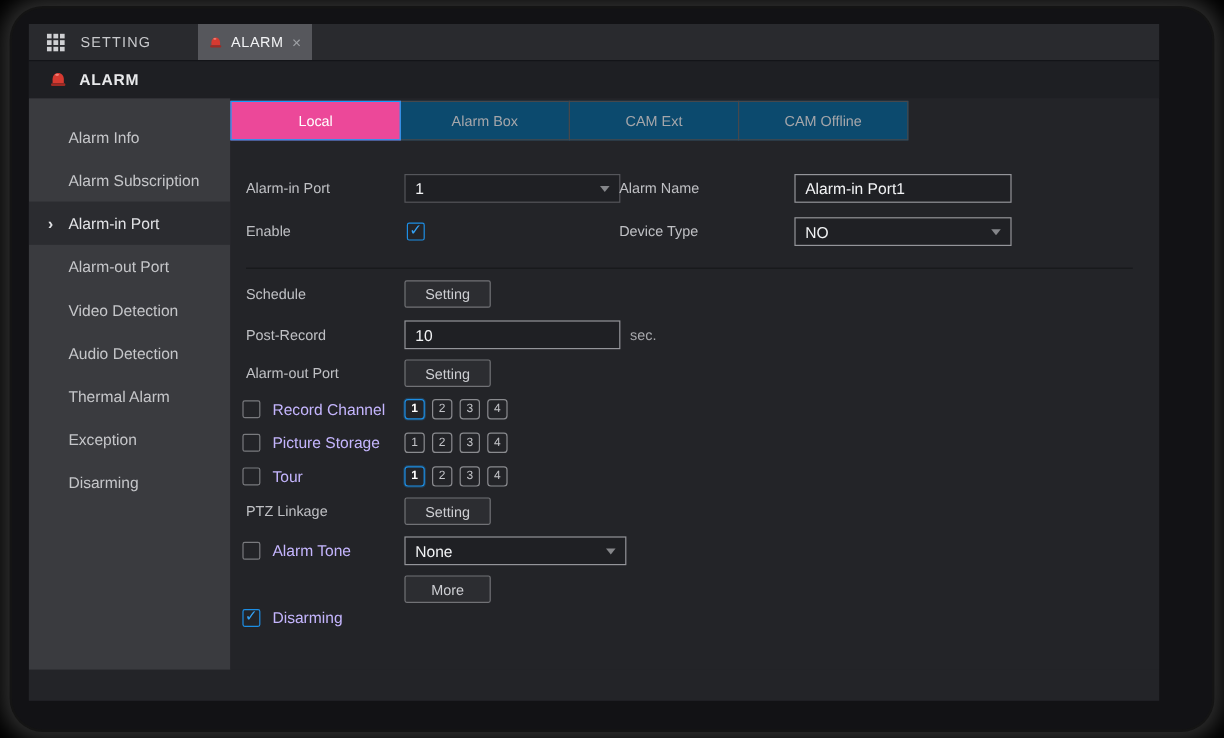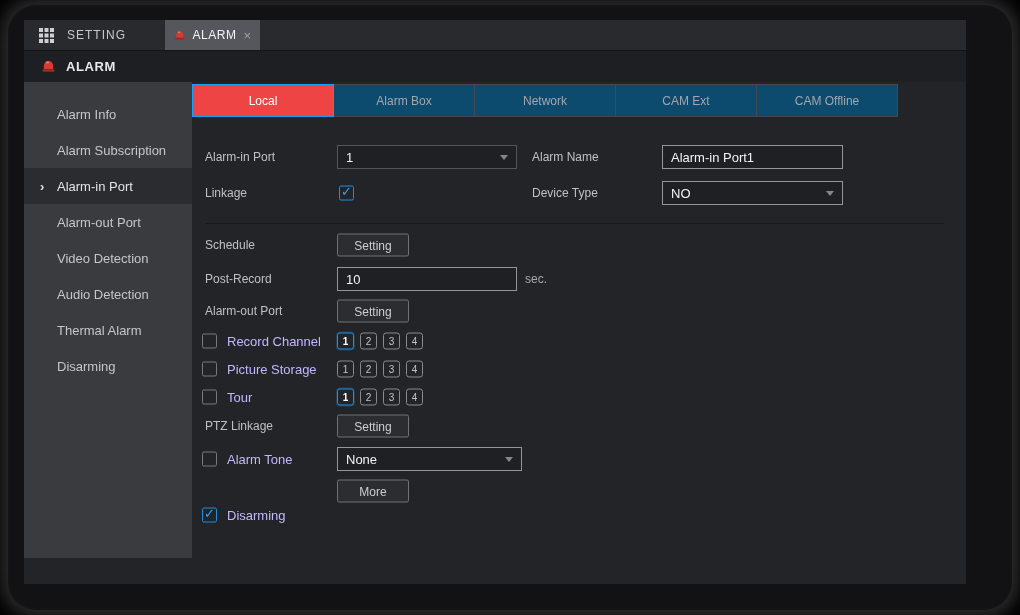--- a/index.html
+++ b/index.html
@@ -33,26 +33,26 @@
   .side-item.selected{background:#2b2c30;color:#e2e3e6;}
   .side-item.selected .chev{display:block;}
 
   .main{position:relative;flex:1;background:#232428;}
 
   
   .tabs{position:absolute;left:0;top:2px;display:flex;height:33px;}
   .tab{width:142px;height:33px;box-sizing:border-box;border:1px solid #47484c;margin-left:-1px;
        background:#0c4a6e;color:#a5a6aa;font-size:12px;display:flex;align-items:center;justify-content:center;}
   .tab:first-child{margin-left:0;}
-  .tab.active{background:#ef4444;border-color:#11a0fb;color:#fff;z-index:2;}
+  .tab.active{background:#ec4899;border-color:#11a0fb;color:#fff;z-index:2;}
 
   
   .frow{position:absolute;left:0;right:0;height:24px;}
   .flabel{position:absolute;left:13px;top:50%;transform:translateY(-50%);font-size:12px;color:#bfc0c4;white-space:nowrap;}
-  .flabel2{left:340px;}
+  .flabel2{left:324px;}
   .unit{position:absolute;left:333px;top:50%;transform:translateY(-50%);font-size:12px;color:#a8a9ad;}
   .dd,.ti{position:absolute;top:50%;transform:translateY(-50%);height:24px;box-sizing:border-box;
           background:#1f2024;border:1px solid #55565b;color:#f2f3f5;font-size:13px;}
   .dd{padding:0 24px 0 8px;display:flex;align-items:center;}
   .bright{border-color:#94959a;}
   .caret{position:absolute;right:8px;top:50%;margin-top:-2px;width:0;height:0;
          border-left:4px solid transparent;border-right:4px solid transparent;border-top:5px solid #85868a;}
   .ti{padding:10px 8px;font-family:"Liberation Sans","DejaVu Sans",sans-serif;outline:none;}
   .btn{position:absolute;top:50%;transform:translateY(-50%);left:145px;width:72px;height:23px;
        box-sizing:border-box;border:1px solid #717276;border-radius:2px;background:#2c2d31;
@@ -140,56 +140,57 @@
       <div class="side-item">
 
         <span>Audio Detection</span>
             </div>
       <div class="side-item">
 
         <span>Thermal Alarm</span>
             </div>
       <div class="side-item">
 
+        <span>Exception</span>
+            </div>
+      <div class="side-item">
+
         <span>Disarming</span>
             </div>
     </div>
 
     <div class="main">
 
       <div class="tabs">
         <div class="tab active">
                 <span>Local</span>
               </div>
         <div class="tab">
                 <span>Alarm Box</span>
-              </div>
-        <div class="tab">
-                <span>Network</span>
               </div>
         <div class="tab">
                 <span>CAM Ext</span>
               </div>
         <div class="tab">
                 <span>CAM Offline</span>
               </div>
       </div>
 
       <div class="frow" style="top:63px">
         <span class="flabel">Alarm-in Port</span>
         <div class="dd pos-l145 w180">
           <span>1</span>
           <span class="caret"></span>
         </div>
         <span class="flabel flabel2">Alarm Name</span>
         <input class="ti bright pos-l470 w181" value="Alarm-in Port1" style="">
       </div>
 
       <div class="frow" style="top:99px">
-        <span class="flabel">Linkage</span>
+        <span class="flabel">Enable</span>
         <div class="cb checked" style="left:147px"></div>
         <span class="flabel flabel2">Device Type</span>
         <div class="dd bright pos-l470 w181">
           <span>NO</span>
           <span class="caret"></span>
         </div>
       </div>
 
       <div class="divider"></div>
 

